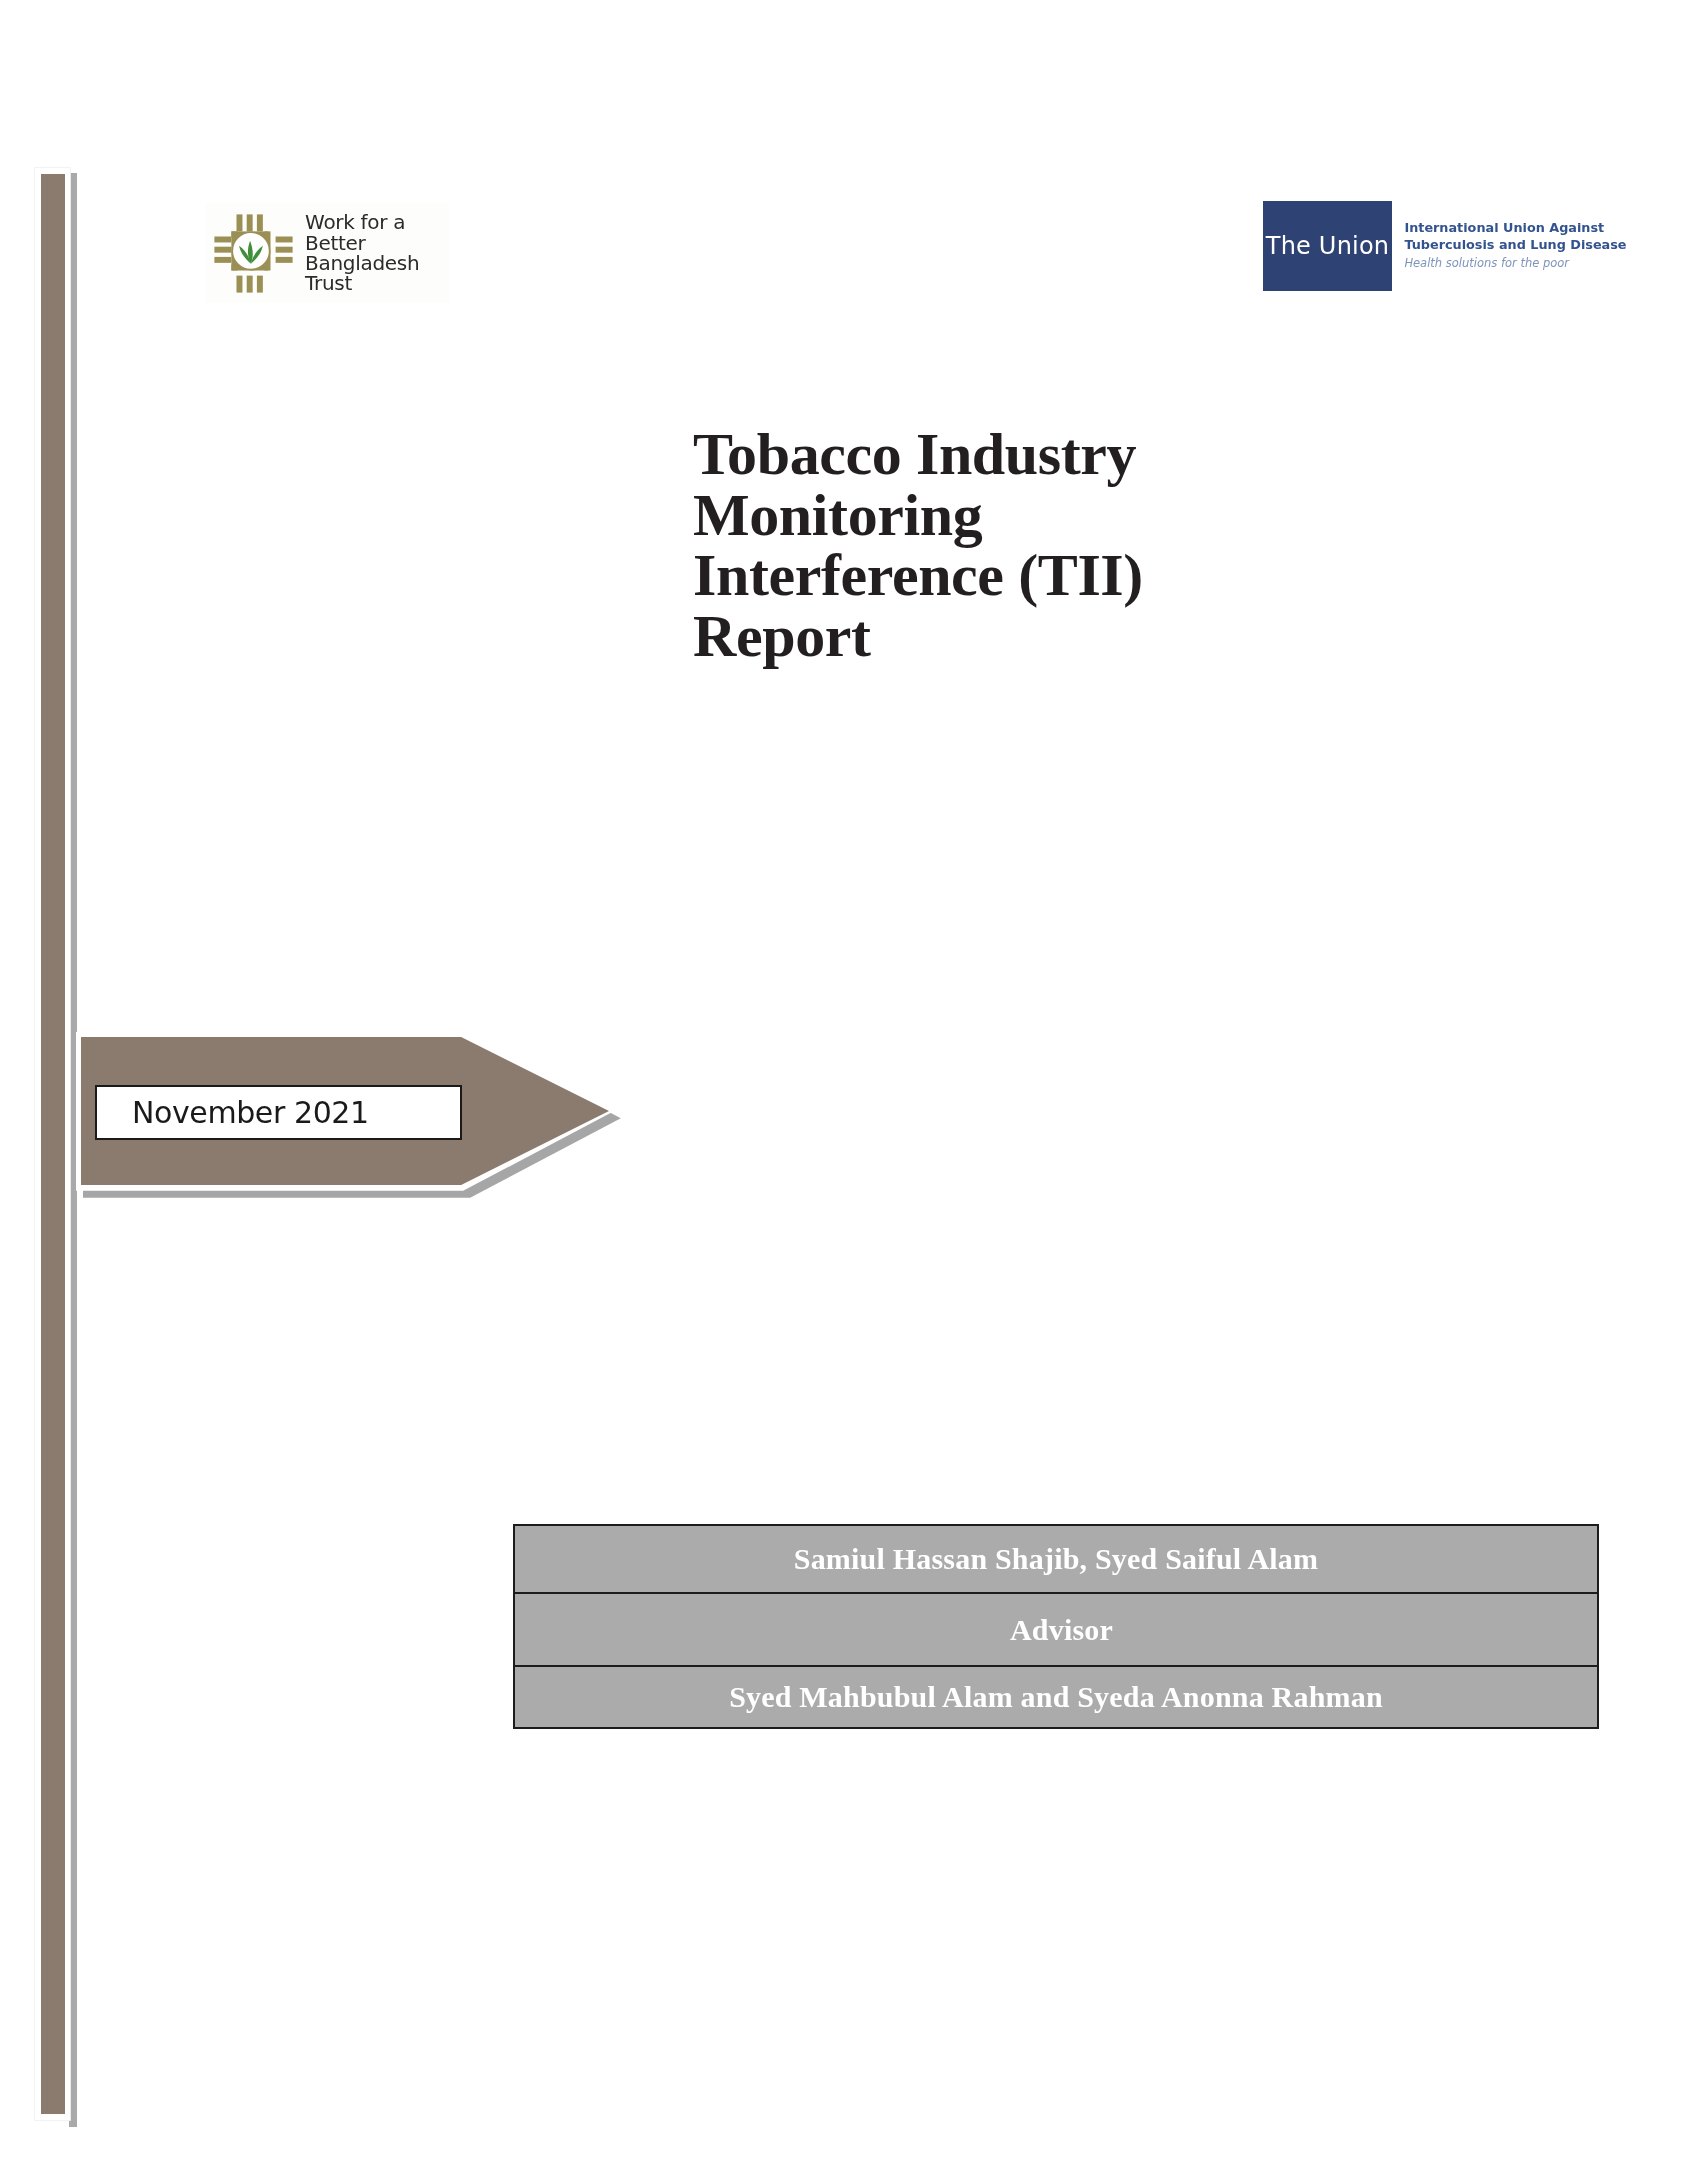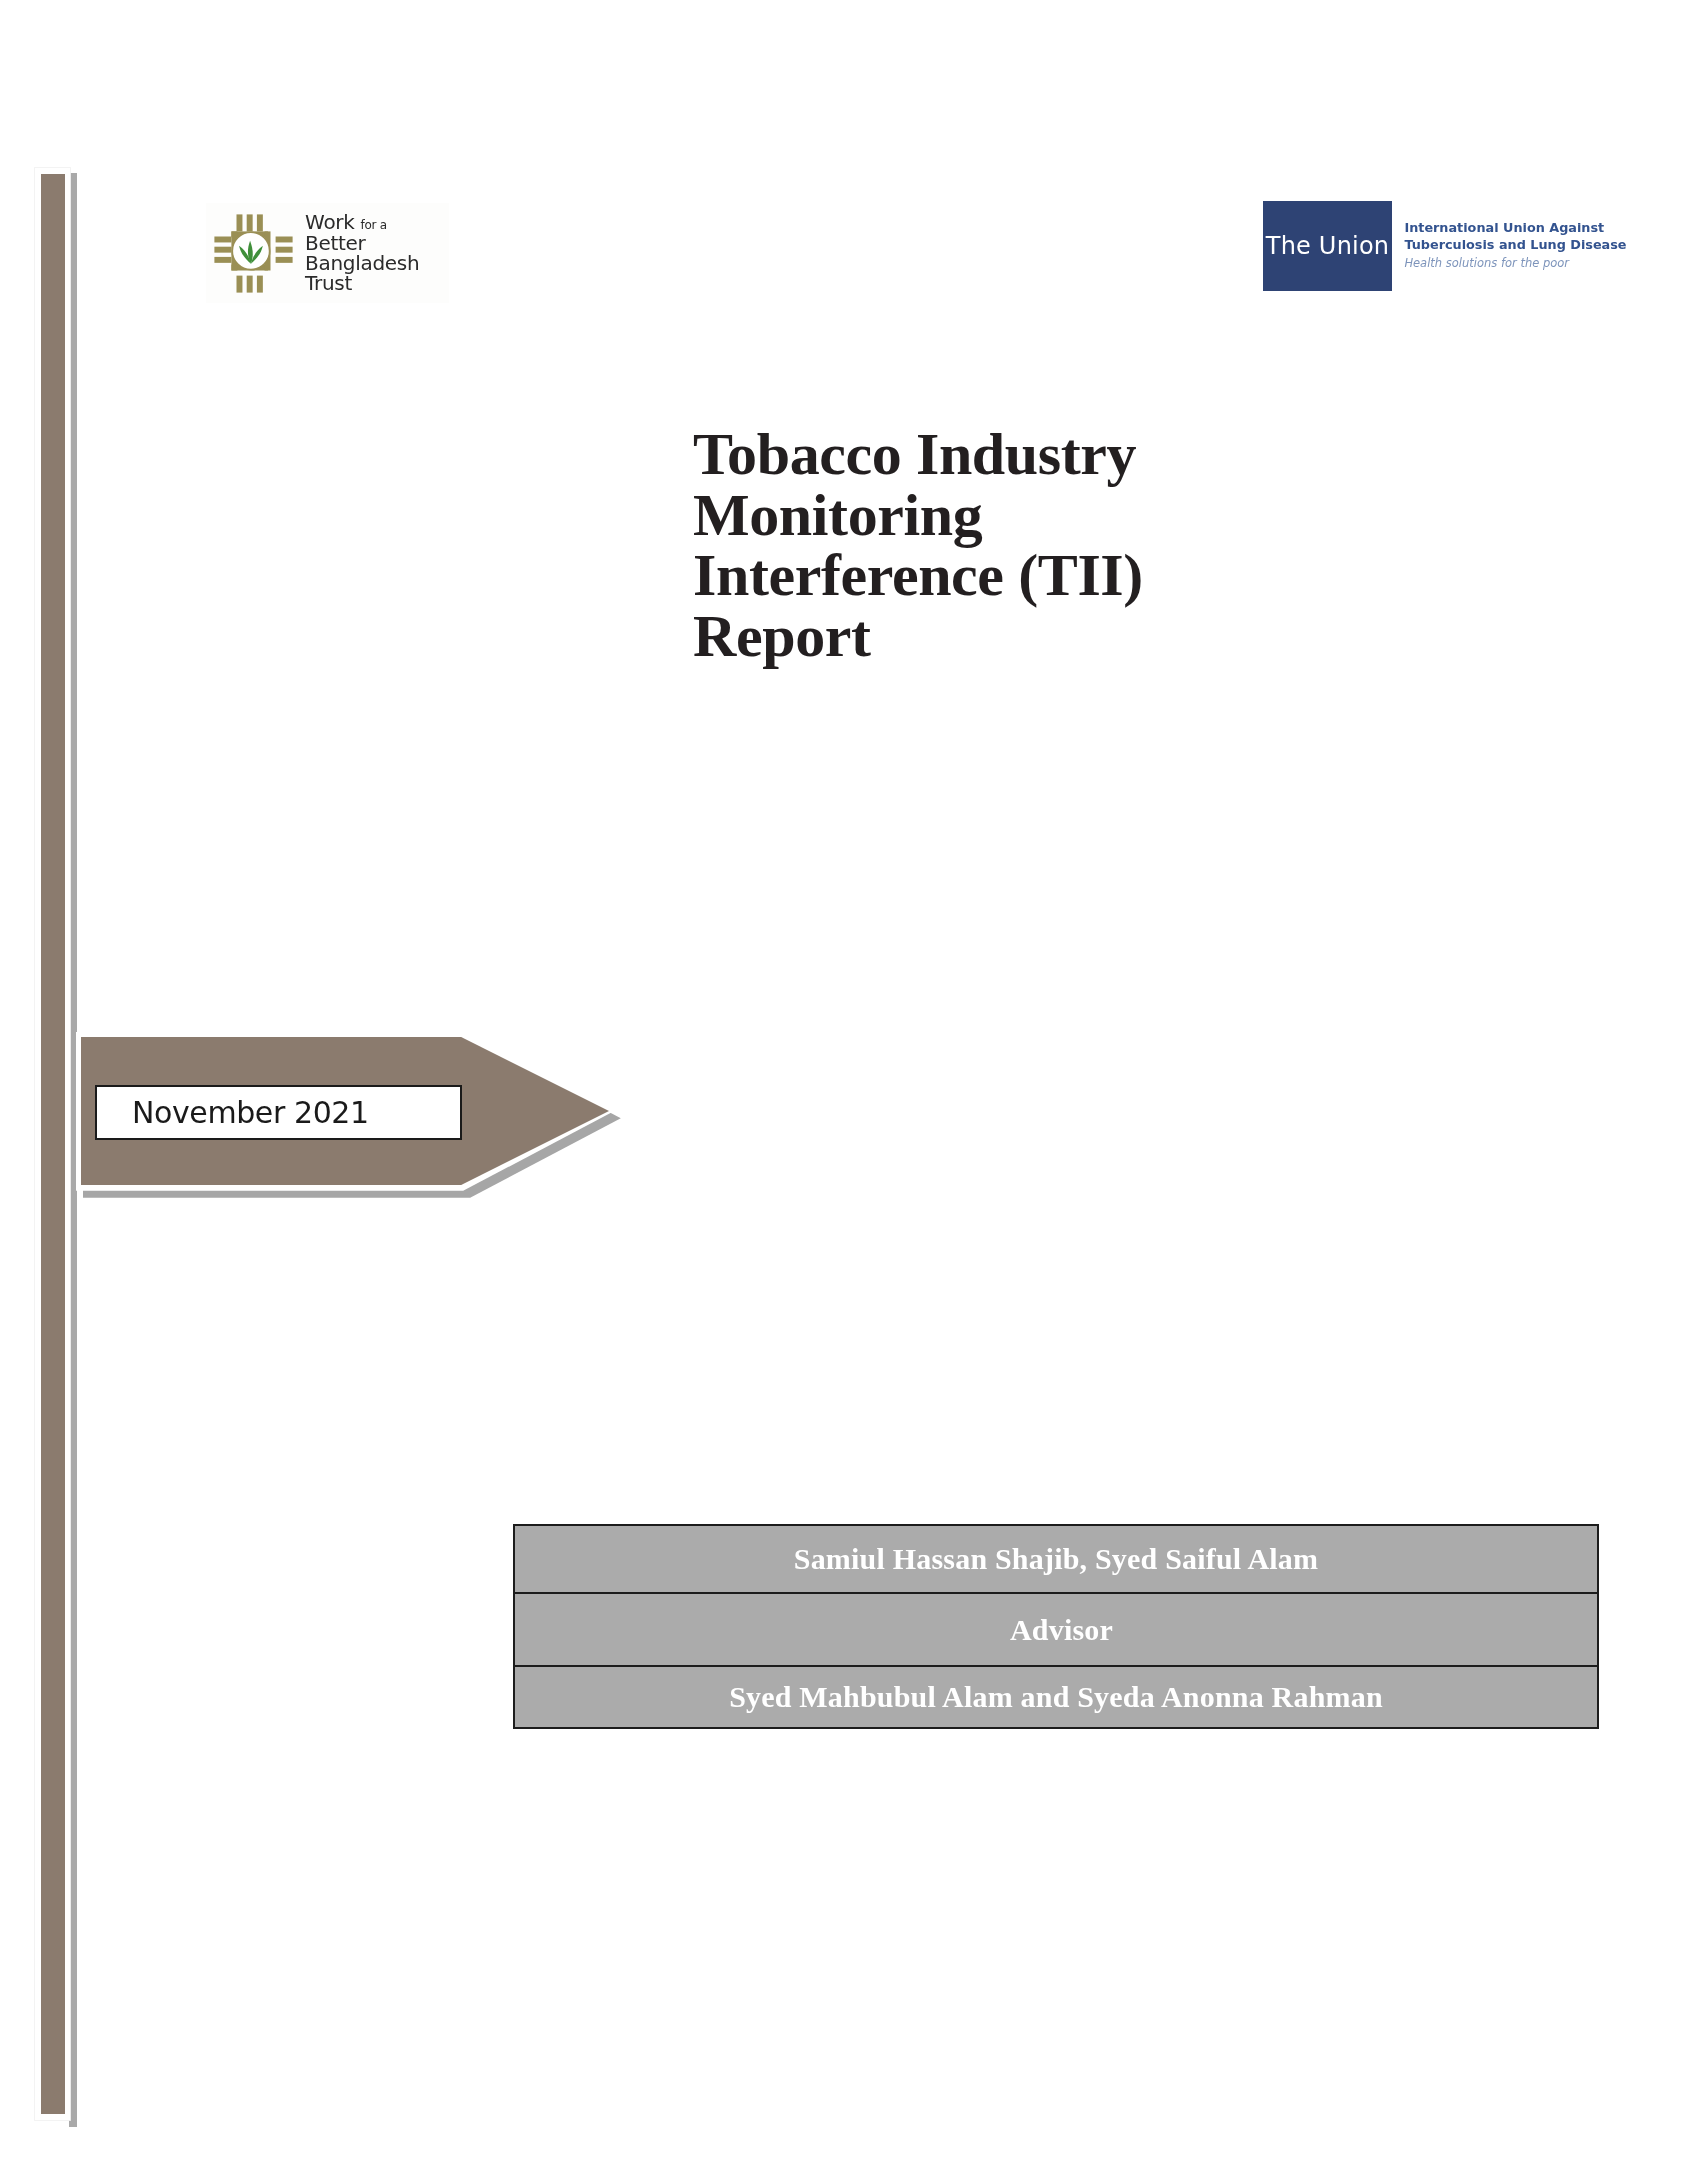--- a/index.html
+++ b/index.html
@@ -68,21 +68,21 @@
     color: #2b2b2b;
     font-family: "DejaVu Sans", sans-serif;
     line-height: 1.02;
   }
   .wbb-line {
     font-size: 20px;
     letter-spacing: -0.3px;
     white-space: nowrap;
   }
   .wbb-line .small {
-    font-size: 12px;
+    font-size: 20px;
   }
 
   .union-logo {
     position: absolute;
     left: 1263px;
     top: 201px;
     width: 318px;
     height: 90px;
     background: #ffffff;
     display: flex;

